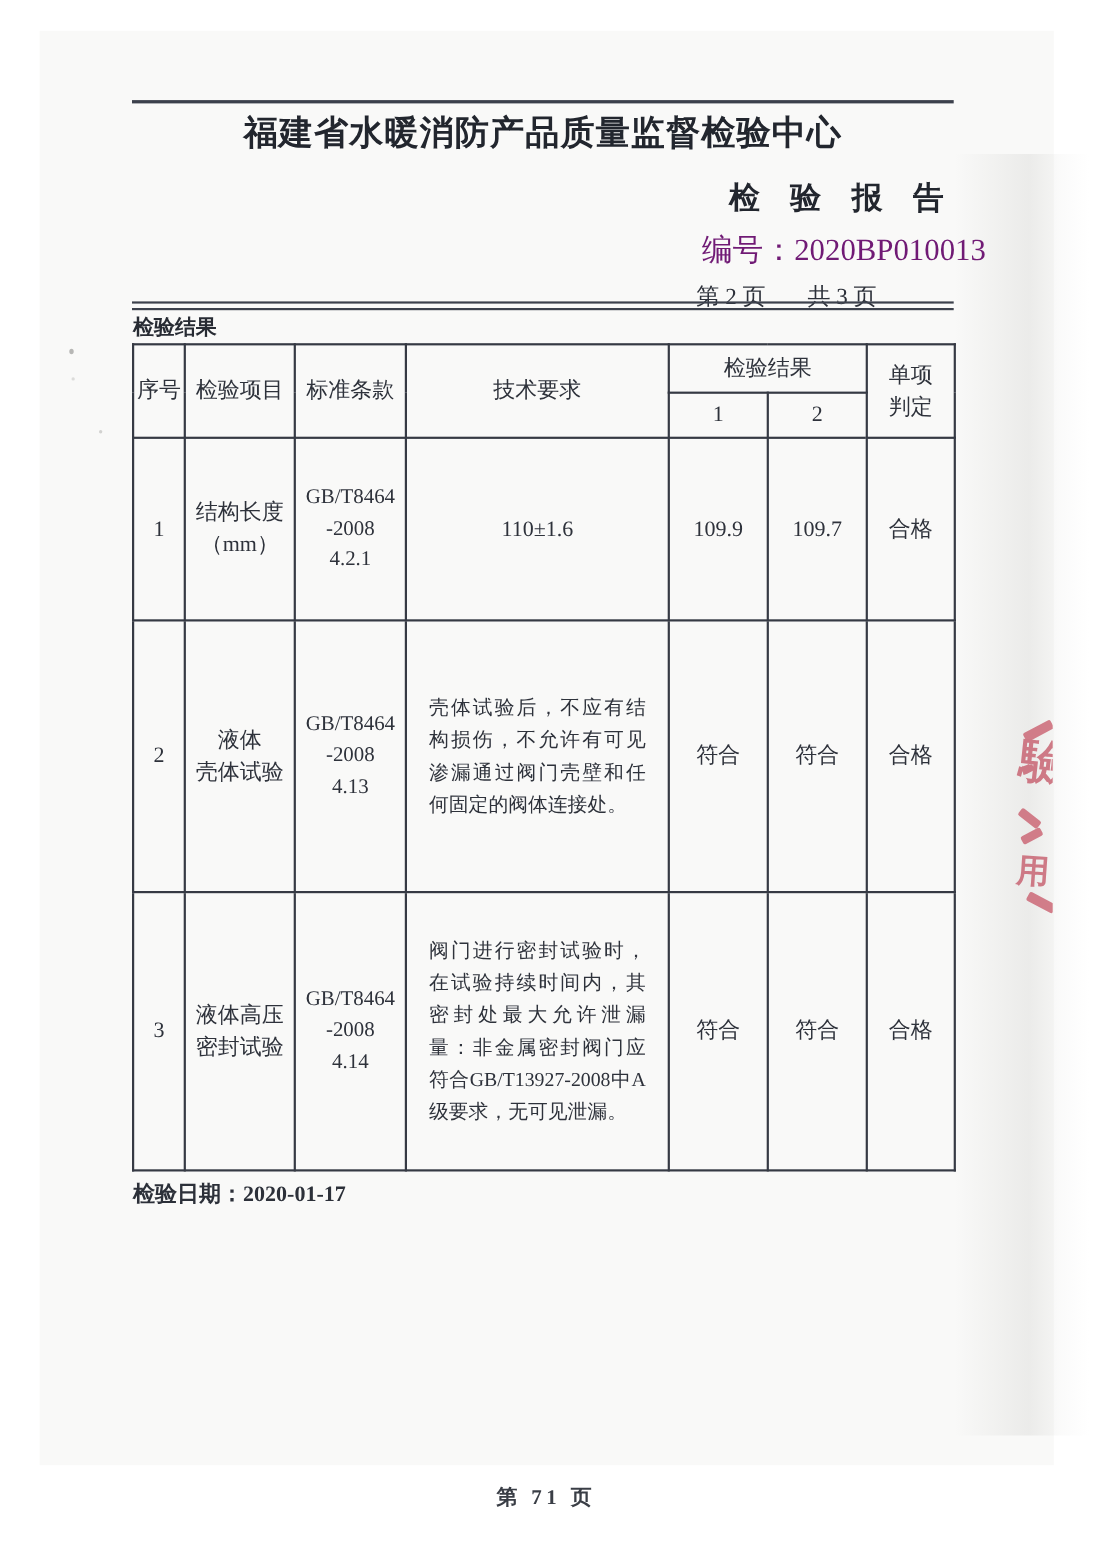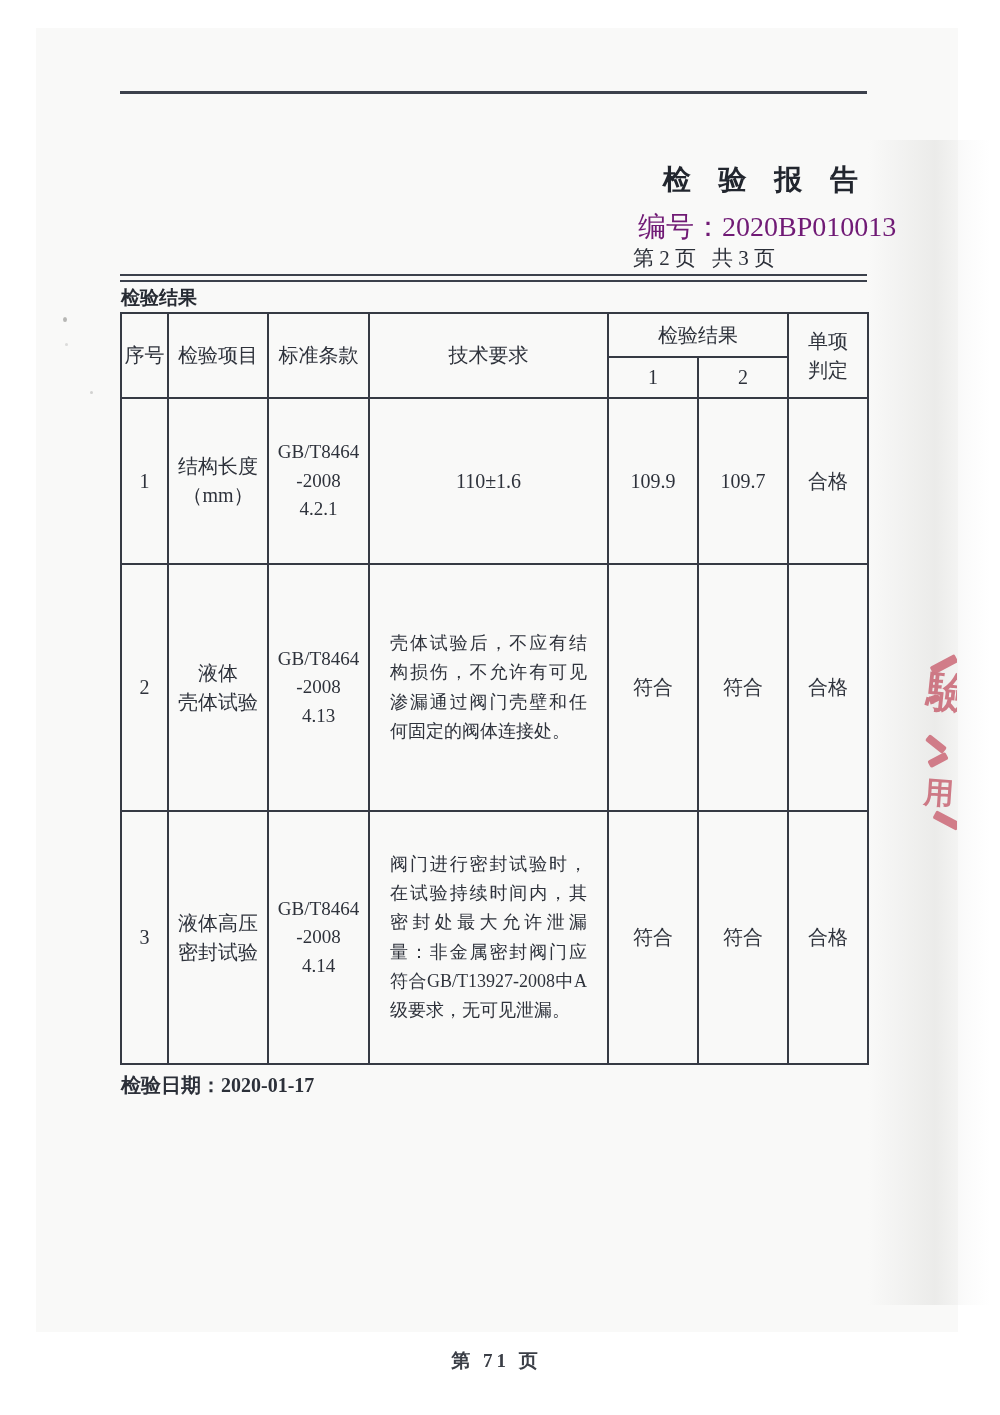--- a/index.html
+++ b/index.html
@@ -15,21 +15,21 @@
 
   
   .rule-top{position:absolute;left:120px;top:91px;width:747px;height:3px;background:#3c414c;}
   .org-title{position:absolute;left:120px;top:100px;width:747px;text-align:center;
     font-family:"DejaVu Sans","Liberation Sans",sans-serif;font-weight:700;font-size:31px;
     color:#22262e;letter-spacing:1px;}
   .report-title{position:absolute;left:120px;top:161px;width:747px;text-align:right;
     font-family:"DejaVu Sans","Liberation Sans",sans-serif;font-weight:700;font-size:28px;
     color:#22262e;letter-spacing:9px;white-space:pre;}
   .report-no{position:absolute;left:625px;top:208px;font-size:28px;color:#701a75;white-space:pre;margin-left:13px;}
-  .page-info{position:absolute;left:633px;top:244px;font-size:21px;color:#2c3039;display:inline-flex;gap:16px;white-space:pre;}
+  .page-info{position:absolute;left:633px;top:255px;font-size:21px;color:#2c3039;display:inline-flex;gap:38px;white-space:pre;}
   .rule-double{position:absolute;left:120px;top:274px;width:747px;height:4px;
     border-top:2.5px solid #3c414c;border-bottom:2.5px solid #3c414c;}
   .section-label{position:absolute;left:121px;top:285px;
     font-family:"DejaVu Sans","Liberation Sans",sans-serif;font-weight:700;font-size:19px;color:#272b33;}
 
   
   .results-table{position:absolute;left:120px;top:312px;border-collapse:collapse;table-layout:fixed;width:747px;}
   .results-table th,.results-table td{border:2px solid #363a44;padding:0;text-align:center;vertical-align:middle;
     font-weight:normal;font-size:20px;color:#2e323b;white-space:pre-line;line-height:1.45;}
   .results-table .clause{font-size:19px;line-height:1.5;}
@@ -61,20 +61,21 @@
 
   <div class="paper"></div>
   <div class="scan-shadow"></div>
 
   <div class="speck" style="left:63px;top:317px;width:4px;height:5px;"></div>
   <div class="speck" style="left:90px;top:391px;width:3px;height:3px;opacity:.6;"></div>
   <div class="speck" style="left:65px;top:343px;width:3px;height:3px;opacity:.45;"></div>
 
   <div class="rule-top"></div>
 
+  <div class="org-title">福建省水暖消防产品质量监督检验中心</div>
   <div class="report-title">检 验 报 告</div>
 
   <div class="report-no"><span>编号：</span><span>2020BP010013</span></div>
 
   <div class="page-info">
     <span>第 2 页</span>
     <span>共 3 页</span>
   </div>
 
   <div class="rule-double"></div>

